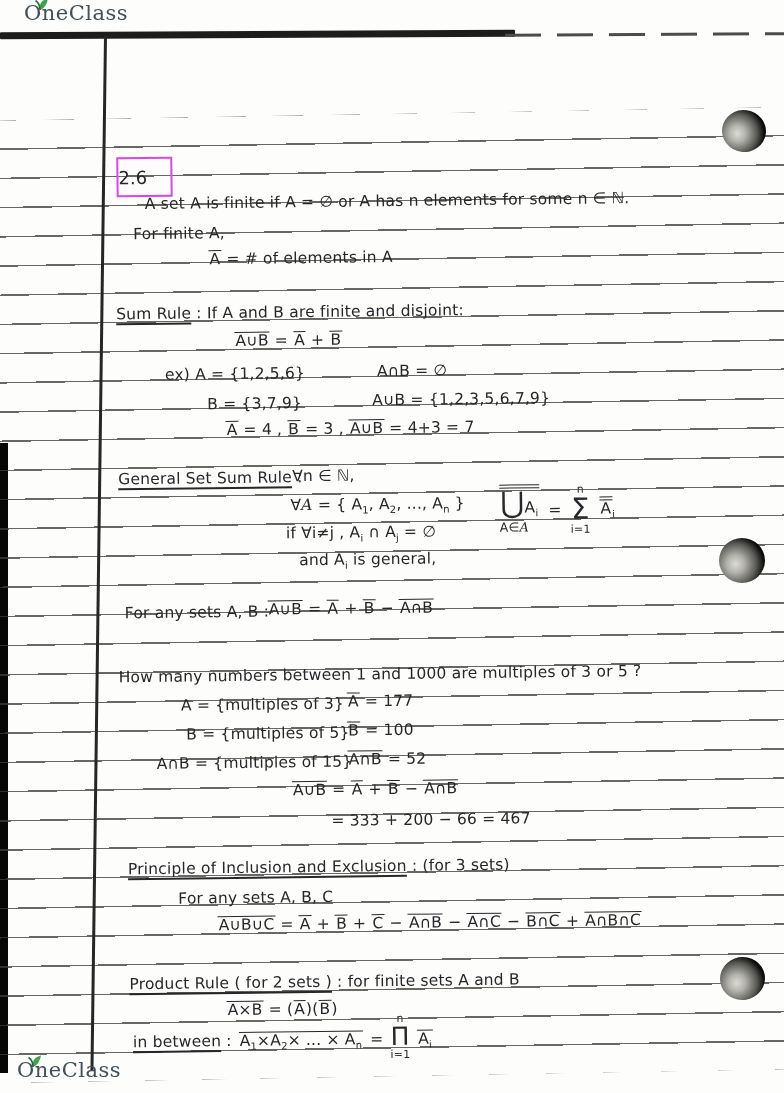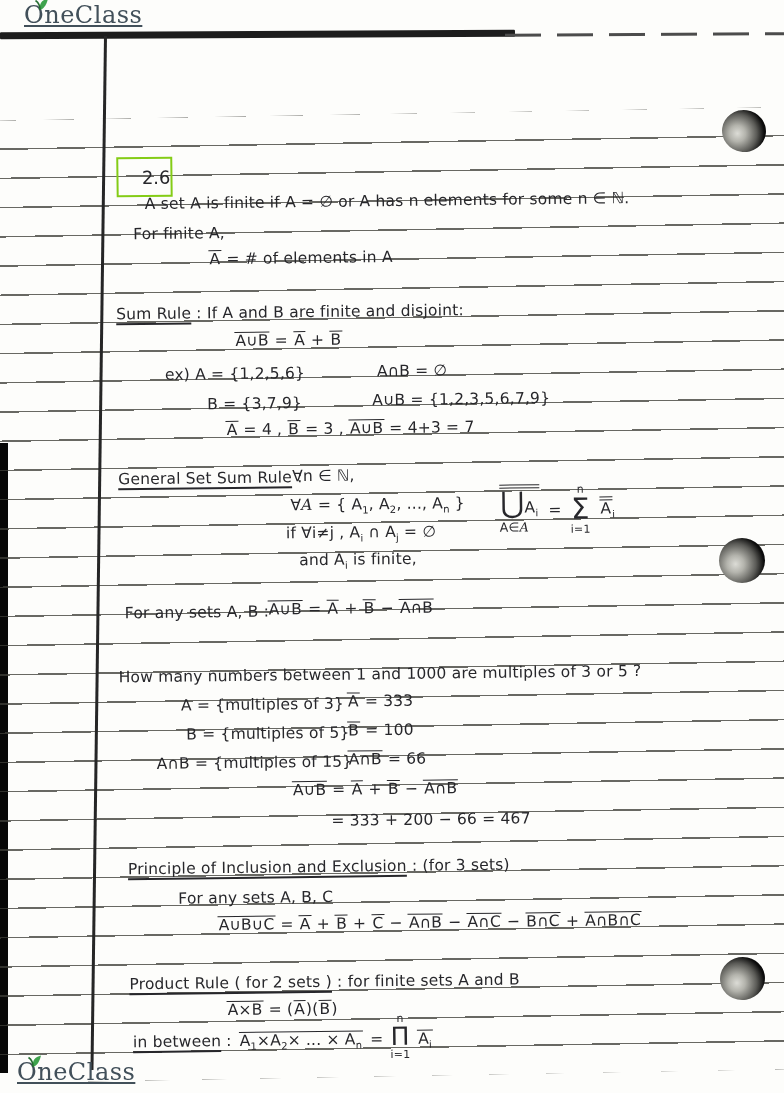--- a/index.html
+++ b/index.html
@@ -1,21 +1,21 @@
 <!DOCTYPE html>
 <html><head>
 <meta charset="utf-8">
 <style>
   html,body{margin:0;padding:0;}
   body{width:784px;height:1093px;position:relative;overflow:hidden;
        background:#fdfdfb;font-family:"DejaVu Sans",sans-serif;}
 
   
   .logo{position:absolute;display:flex;align-items:flex-start;color:#42505a;}
-  .logo-text{font-family:"DejaVu Serif",serif;font-size:24px;letter-spacing:.5px;line-height:1.1;text-decoration:underline;}
+  .logo-text{font-family:"DejaVu Serif",serif;font-size:21px;letter-spacing:.5px;line-height:1.1;}
   .leaf{position:absolute;left:8px;top:-5px;}
   .logo-top{left:24px;top:2px;}
   .logo-bottom{left:17px;top:1059px;}
 
   .topedge{position:absolute;left:0;top:31px;width:515px;height:7px;background:#1d1d1d;
            transform:rotate(-.3deg);border-radius:1px;}
   .topedge2{position:absolute;left:505px;top:33px;width:279px;height:2.5px;
             background:repeating-linear-gradient(to right,#4c4c4c 0 36px,transparent 36px 52px);
             transform:rotate(-.35deg);}
   .leftedge{position:absolute;left:0;top:443px;width:8px;height:630px;background:#070707;}
@@ -35,22 +35,22 @@
   .hole-3{left:720px;top:957px;width:45px;height:43px;transform:rotate(-10deg);}
 
   
   .notes{position:absolute;inset:0;transform:rotate(-.7deg);color:#27272b;}
   .line{position:absolute;font-size:15.5px;letter-spacing:.2px;white-space:nowrap;line-height:1.25;}
   .u{text-decoration:underline;text-underline-offset:4px;text-decoration-thickness:1.5px;}
   .ol{display:inline-block;border-top:1.6px solid currentColor;padding:0 1px;line-height:1.15;}
   .ol2{display:inline-block;border-top:4px double currentColor;padding:0 1px;line-height:1.15;}
   sub{font-size:10px;}
   .scr{font-family:"DejaVu Serif",serif;font-style:italic;}
-  .secbox{position:absolute;left:121px;top:154px;width:52px;height:36px;border:2px solid #84cc16;
-          display:flex;align-items:center;justify-content:flex-end;font-size:18px;}
+  .secbox{position:absolute;left:121px;top:154px;width:52px;height:36px;border:2px solid #d946ef;
+          display:flex;align-items:center;justify-content:flex-start;font-size:18px;}
 
   .bigformula{position:absolute;left:500px;top:486px;display:flex;align-items:flex-start;gap:9px;}
   .stack{display:inline-flex;flex-direction:column;align-items:center;font-size:11px;line-height:1;}
   .bigop{font-size:29px;line-height:1;}
   .ustack-under{font-size:12.5px;margin-top:2px;align-self:flex-start;text-align:center;}
   .eqmid{margin-top:17px;}
   .rhs{margin-top:13px;}
 
   .prodline{display:flex;align-items:flex-start;gap:7px;}
   .prodline .txt{margin-top:17px;}
@@ -99,46 +99,46 @@
   <div class="line" style="left:167px;top:363px"><span>ex)  A = {1,2,5,6}</span></div>
   <div class="line" style="left:379px;top:362px"><span>A∩B = ∅</span></div>
   <div class="line" style="left:209px;top:393px"><span>B = {3,7,9}</span></div>
   <div class="line" style="left:374px;top:391px"><span>A∪B = {1,2,3,5,6,7,9}</span></div>
   <div class="line" style="left:227px;top:419px"><span class="ol">A</span><span> = 4 , </span><span class="ol">B</span><span> = 3 ,  </span><span class="ol">A∪B</span><span> = 4+3 = 7</span></div>
 
   <div class="line" style="left:119px;top:467px"><span class="u">General Set Sum Rule</span><span> :</span></div>
   <div class="line" style="left:293px;top:466px"><span>∀n ∈ ℕ,</span></div>
   <div class="line" style="left:291px;top:495px"><span>∀</span><span class="scr">A</span><span> = { A</span><sub>1</sub><span>, A</span><sub>2</sub><span>, ..., A</span><sub>n</sub><span> }</span></div>
   <div class="line" style="left:286px;top:523px"><span>if ∀i≠j ,  A</span><sub>i</sub><span> ∩ A</span><sub>j</sub><span> = ∅</span></div>
-  <div class="line" style="left:299px;top:550px"><span>and A</span><sub>i</sub><span> is finite,</span></div>
+  <div class="line" style="left:299px;top:550px"><span>and A</span><sub>i</sub><span> is general,</span></div>
 
   <div class="bigformula line">
     <span class="stack">
       <span class="ol2"><span class="bigop">⋃</span><span style="font-size:15.5px"><span>A</span><sub>i</sub></span></span>
       <span class="ustack-under"><span>A∈</span><span class="scr">A</span></span>
     </span>
     <span class="eqmid">=</span>
     <span class="stack">
       <span>n</span>
       <span class="bigop">Σ</span>
       <span>i=1</span>
     </span>
     <span class="rhs"><span class="ol2">A</span><sub>i</sub></span>
   </div>
 
   <div class="line" style="left:124px;top:601px"><span>For any sets A, B :</span></div>
   <div class="line" style="left:267px;top:599px"><span class="ol">A∪B</span><span> = </span><span class="ol">A</span><span> + </span><span class="ol">B</span><span> − </span><span class="ol">A∩B</span></div>
 
   <div class="line" style="left:117px;top:665px"><span>How many numbers between 1 and 1000 are multiples of 3 or 5 ?</span></div>
   <div class="line" style="left:179px;top:694px"><span>A = {multiples of 3}</span></div>
-  <div class="line" style="left:345px;top:692px"><span class="ol">A</span><span> = 333</span></div>
+  <div class="line" style="left:345px;top:692px"><span class="ol">A</span><span> = 177</span></div>
   <div class="line" style="left:184px;top:723px"><span>B = {multiples of 5}</span></div>
   <div class="line" style="left:345px;top:721px"><span class="ol">B</span><span> = 100</span></div>
   <div class="line" style="left:154px;top:752px"><span>A∩B = {multiples of 15}</span></div>
-  <div class="line" style="left:345px;top:750px"><span class="ol">A∩B</span><span> = 66</span></div>
+  <div class="line" style="left:345px;top:750px"><span class="ol">A∩B</span><span> = 52</span></div>
   <div class="line" style="left:289px;top:780px"><span class="ol">A∪B</span><span> = </span><span class="ol">A</span><span> + </span><span class="ol">B</span><span> − </span><span class="ol">A∩B</span></div>
   <div class="line" style="left:328px;top:811px"><span>= 333 + 200 − 66 =  467</span></div>
 
   <div class="line" style="left:124px;top:857px"><span class="u">Principle of Inclusion and Exclusion</span><span> :  (for 3 sets)</span></div>
   <div class="line" style="left:174px;top:887px"><span>For any sets  A, B, C</span></div>
   <div class="line" style="left:213px;top:914px"><span class="ol">A∪B∪C</span><span> = </span><span class="ol">A</span><span> + </span><span class="ol">B</span><span> + </span><span class="ol">C</span><span> − </span><span class="ol">A∩B</span><span> − </span><span class="ol">A∩C</span><span> − </span><span class="ol">B∩C</span><span> + </span><span class="ol">A∩B∩C</span></div>
 
   <div class="line" style="left:124px;top:972px"><span class="u">Product Rule ( for 2 sets )</span><span> :  for finite sets A and B</span></div>
   <div class="line" style="left:221px;top:999px"><span class="ol">A×B</span><span> = (</span><span class="ol">A</span><span>)(</span><span class="ol">B</span><span>)</span></div>
 

